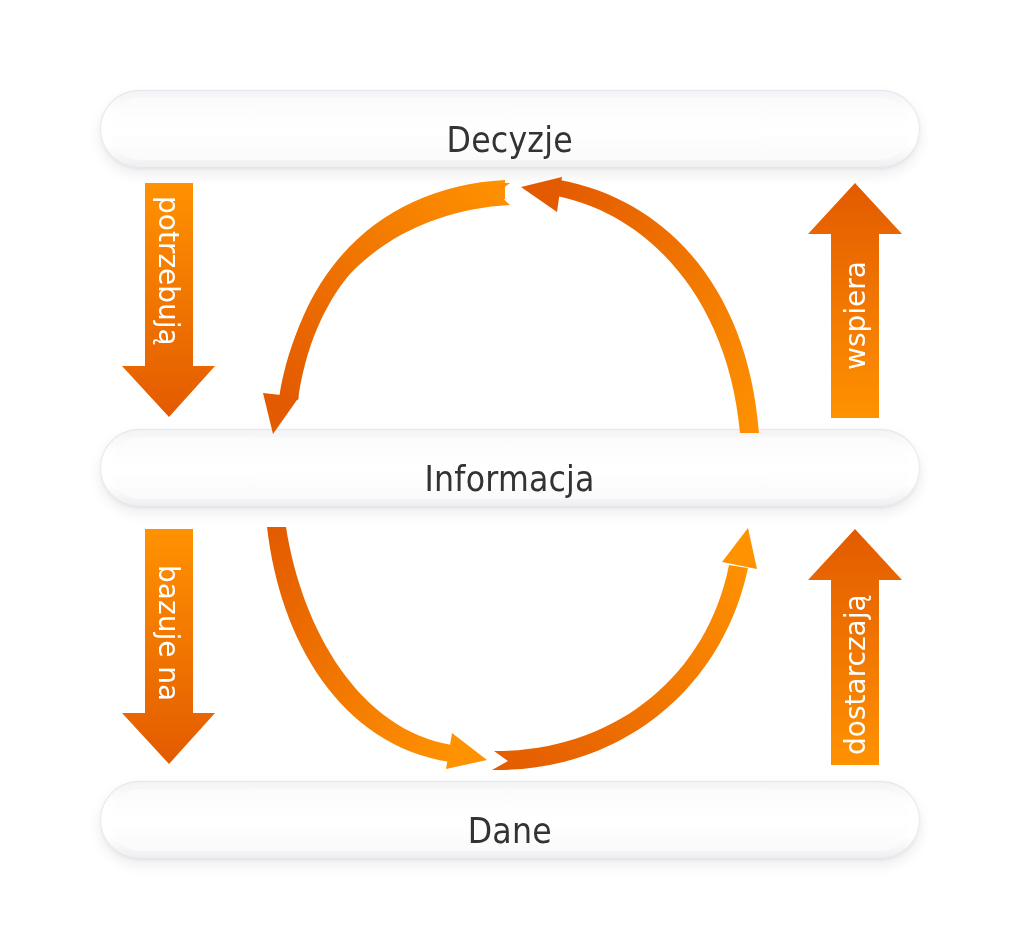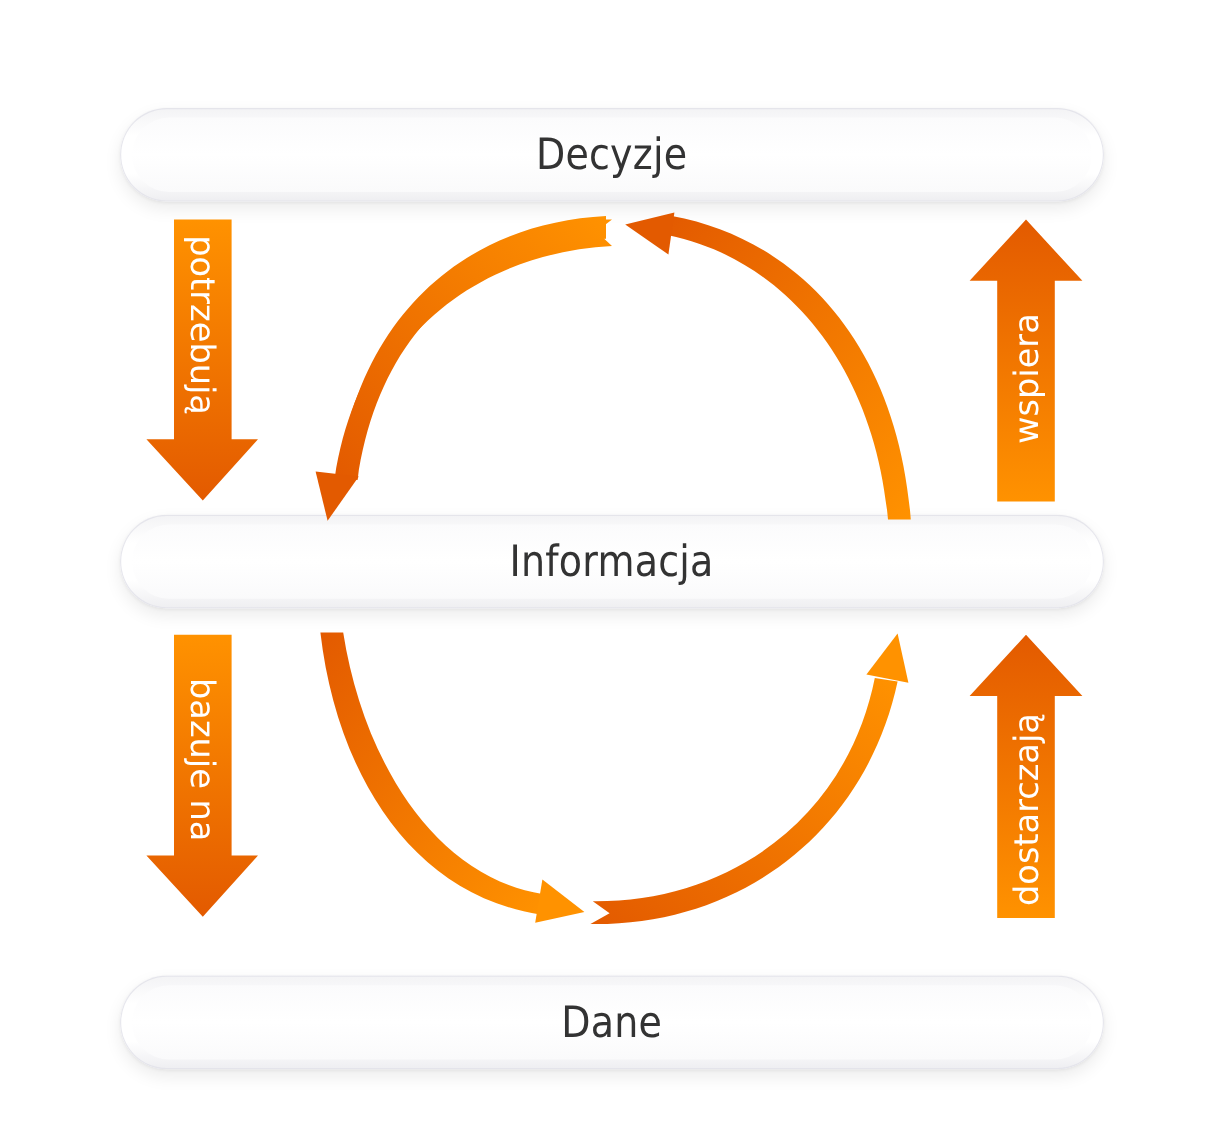--- a/index.html
+++ b/index.html
@@ -11,30 +11,30 @@
   .bar {
     position: absolute; left: 100px; width: 820px; height: 78px;
     border-radius: 40px;
     background: linear-gradient(180deg, #f3f3f5 0%, #ffffff 30%, #ffffff 70%, #eeeef1 100%);
     box-shadow: 0 6px 14px rgba(0,0,0,0.08), 0 1px 3px rgba(0,0,0,0.06), inset 0 0 0 1px rgba(225,225,232,0.8);
   }
   .bar-inner {
     position: absolute; left: 10px; right: 10px; top: 8px; bottom: 8px;
     border-radius: 32px;
     background: linear-gradient(180deg, #fbfbfc 0%, #ffffff 50%, #fafafb 100%);
-    display: flex; align-items: center; justify-content: center;
+    display: flex; align-items: flex-end; justify-content: center;
   }
   .bar-label {
     font-size: 36px; color: #333333; letter-spacing: 0.2px;
     font-family: "DejaVu Sans", "Liberation Sans", sans-serif;
     transform: scaleX(0.88);
   }
   #bar-decyzje { top: 90px; }
   #bar-informacja { top: 429px; }
-  #bar-dane { top: 813px; }
+  #bar-dane { top: 781px; }
   svg.overlay { position: absolute; left: 0; top: 0; }
   .arrow-text {
     font-family: "DejaVu Sans", "Liberation Sans", sans-serif;
     font-size: 28px; fill: #ffffff;
   }
 </style>
 </head>
 <body>
 
 <div class="bar" id="bar-decyzje">

